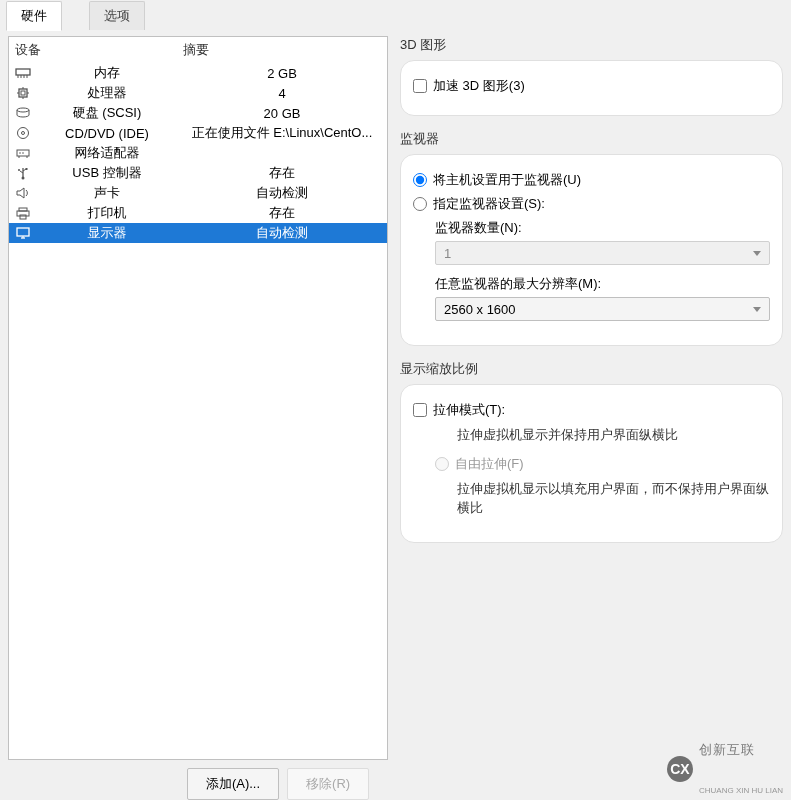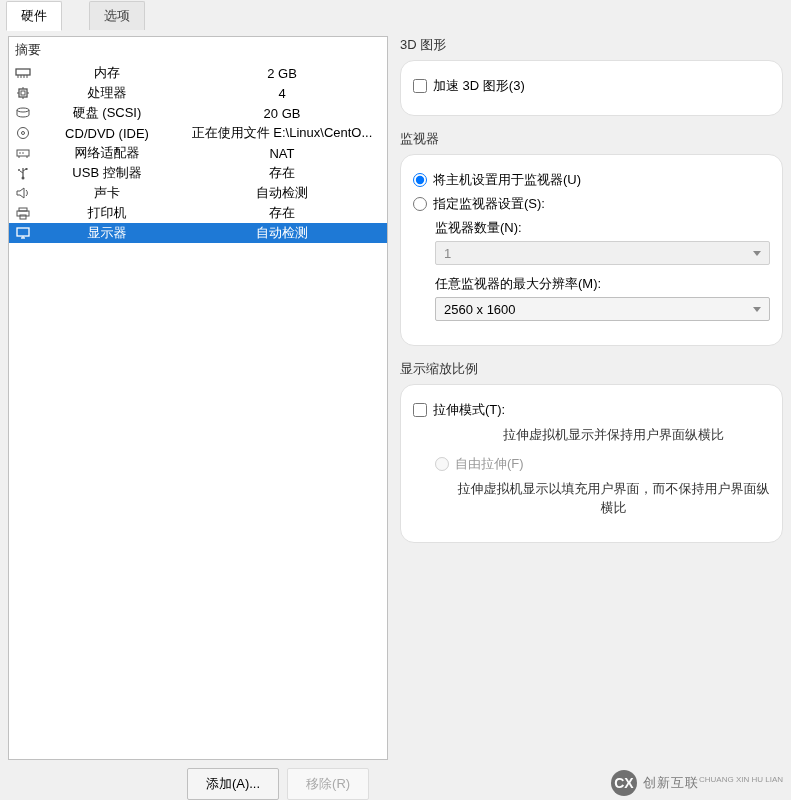--- a/index.html
+++ b/index.html
@@ -173,21 +173,20 @@
       border-top: 5px solid #888;
     }
     .field-group { margin-bottom: 10px; }
     .desc-text {
       font-size: 13px;
       color: #333;
       margin-left: 22px;
       margin-top: 3px;
       margin-bottom: 10px;
       line-height: 1.5;
-      text-align: center;
     }
     .radio-disabled label { color: #999; }
     .watermark {
       position: absolute;
       right: 8px;
       bottom: 4px;
       display: flex;
       align-items: center;
       gap: 6px;
       color: #888;
@@ -199,37 +198,38 @@
       height: 26px;
       border-radius: 50%;
       background: #5a5a5a;
       color: #fff;
       display: flex;
       align-items: center;
       justify-content: center;
       font-weight: bold;
       font-size: 14px;
     }
-    .wm-text { display: flex; flex-direction: row; line-height: 1.2; }
+    .wm-text { display: flex; flex-direction: column; line-height: 1.2; gap: 29px; }
     .wm-text .cn { font-size: 13px; color: #666; letter-spacing: 1px; font-weight: 500;}
     .wm-text .en { font-size: 8px; color: #888; }
     .icon-svg { width:16px; height:14px; display:block; }
   </style>
 </head>
 <body>
 
 <div class="tabs-bar">
   <div class="tab active">硬件</div>
   <div class="tab">选项</div>
 </div>
 
 <div class="content-row">
   <div class="left-panel">
     <div class="hw-list">
       <div class="hw-header">
+        <div class="col-dev">设备</div>
         <div class="col-sum">摘要</div>
       </div>
       <div id="hw-rows">
           <div class="hw-row">
             <div class="icon-cell">
               <svg class="icon-svg" viewBox="0 0 16 14">
                 <rect x="1" y="3" width="14" height="6" fill="none" stroke="currentColor" stroke-width="1.3"></rect>
                 <line x1="3" y1="9" x2="3" y2="12" stroke="currentColor"></line>
                 <line x1="6" y1="9" x2="6" y2="12" stroke="currentColor"></line>
                 <line x1="9" y1="9" x2="9" y2="12" stroke="currentColor"></line>
@@ -277,21 +277,20 @@
             <div class="icon-cell">
               <svg class="icon-svg" viewBox="0 0 16 14">
                 <rect x="2" y="4" width="12" height="6" fill="none" stroke="currentColor"></rect>
                 <line x1="4" y1="10" x2="4" y2="12" stroke="currentColor"></line>
                 <line x1="12" y1="10" x2="12" y2="12" stroke="currentColor"></line>
                 <circle cx="5" cy="7" r="0.8" fill="currentColor"></circle>
                 <circle cx="8" cy="7" r="0.8" fill="currentColor"></circle>
               </svg>
             </div>
             <div class="dev-cell">网络适配器</div>
-            <div class="sum-cell">NAT</div>
           </div>
           <div class="hw-row">
             <div class="icon-cell">
               <svg class="icon-svg" viewBox="0 0 16 14">
                 <circle cx="8" cy="12" r="1.5" fill="currentColor"></circle>
                 <line x1="8" y1="2" x2="8" y2="11" stroke="currentColor" stroke-width="1.3"></line>
                 <path d="M8 5 l3 -2 M8 7 l-3 -2" stroke="currentColor" fill="none"></path>
                 <rect x="10.5" y="2" width="2" height="2" fill="currentColor"></rect>
                 <circle cx="4" cy="4" r="1" fill="currentColor"></circle>
               </svg>

